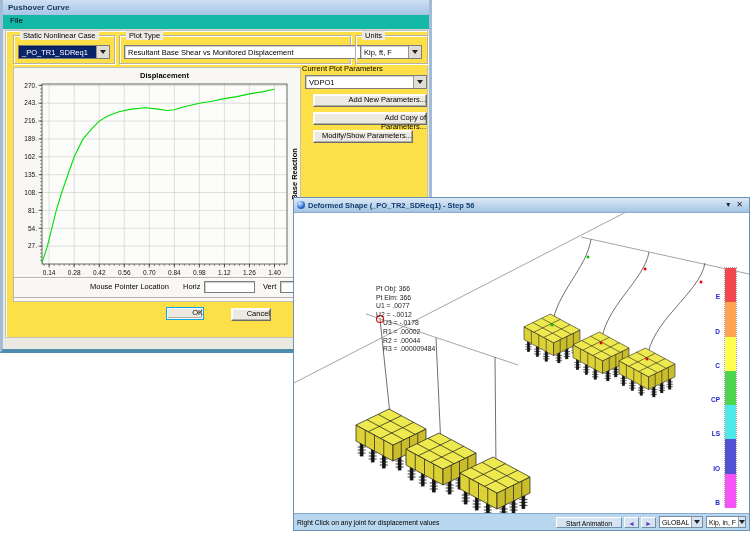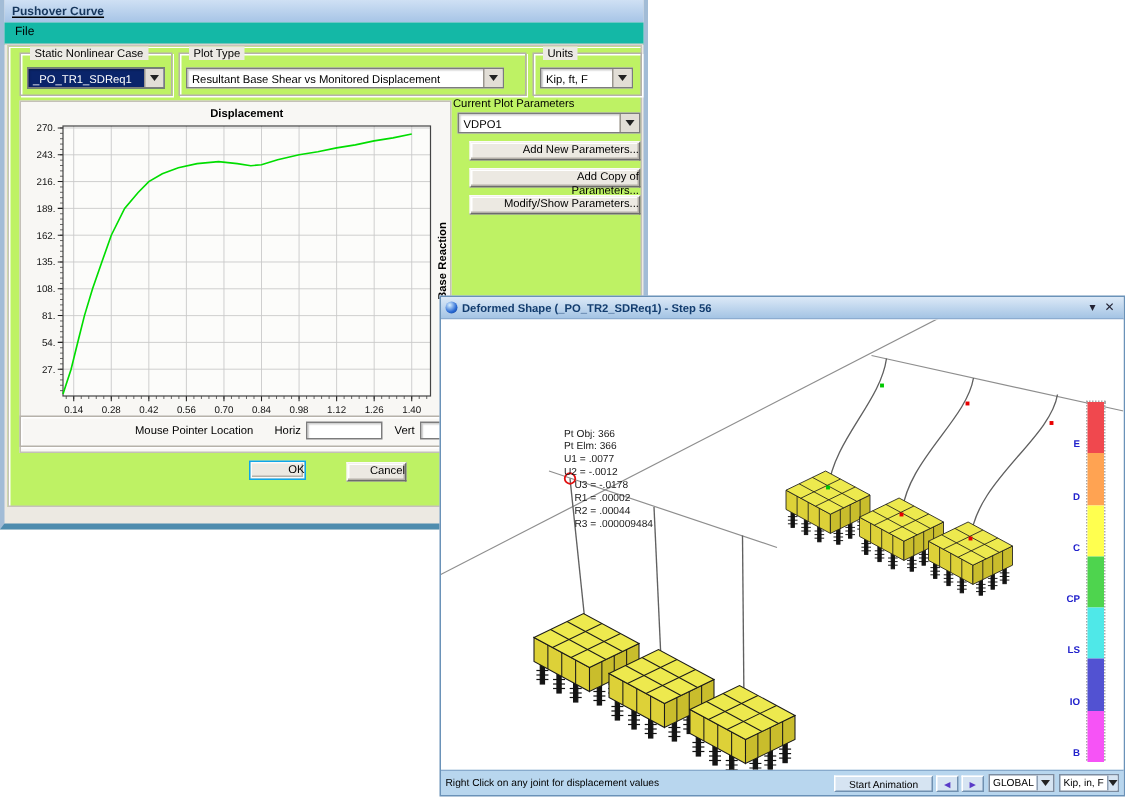--- a/index.html
+++ b/index.html
@@ -1,26 +1,26 @@
 <!DOCTYPE html>
 <html><head>
 <meta charset="utf-8">
 <style>
   html,body{margin:0;padding:0;background:#fff;width:750px;height:533px;overflow:hidden;
     font-family:"Liberation Sans",sans-serif;-webkit-font-smoothing:antialiased;}
   #stage{position:relative;width:750px;height:533px;background:#fff;}
 
   
   #dialog{position:absolute;left:0;top:0;width:432px;height:353px;box-sizing:border-box;
-    background:#ece9e2;border:3px solid #a2bcd6;border-top:none;border-bottom:4px solid #4e8cae;z-index:1;text-decoration:underline;}
+    background:#ece9e2;border:3px solid #a2bcd6;border-top:none;border-bottom:4px solid #4e8cae;z-index:1;}
   .d-title{height:15px;background:linear-gradient(#cfe0f4,#a6c4e6);color:#16365c;font-size:8px;
     font-weight:bold;line-height:15px;padding-left:5px;}
   .d-menu{height:14px;background:#14b8a6;border-bottom:1px solid #d8d4cc;font-size:8px;}
   .d-menu span{display:inline-block;padding:1px 7px;}
-  .d-content{position:absolute;left:2px;top:30px;width:421px;height:306px;background:#bef264;
+  .d-content{position:absolute;left:2px;top:30px;width:421px;height:306px;background:#fde047;
     border:1px solid #c6c2ba;box-shadow:inset 1px 1px 0 #fff;}
 
   .gbox{position:absolute;border:1px solid #b6b2aa;box-shadow:inset 1px 1px 0 #fff,1px 1px 0 #fff;}
   .gbox>.glabel{position:absolute;top:-5px;left:6px;background:#eceae4;font-size:7.5px;padding:0 3px;white-space:nowrap;}
   .combo{position:absolute;height:14px;background:#fff;border:1px solid #7c7c7c;
     box-shadow:inset 1px 1px 1px rgba(0,0,0,.2);display:flex;align-items:center;box-sizing:border-box;}
   .combo .ctext{flex:1;font-size:7.5px;padding:16px 3px;white-space:nowrap;overflow:hidden;}
   .combo .cbtn{width:12px;align-self:stretch;background:#e2ded6;border-left:1px solid #9a968e;
     display:flex;align-items:center;justify-content:center;}
   .tri{width:0;height:0;border-left:3px solid transparent;border-right:3px solid transparent;border-top:4px solid #222;}
@@ -85,21 +85,21 @@
         <div class="combo sel" style="left:4px;top:9px;width:92px;">
           <span class="ctext">_PO_TR1_SDReq1</span>
           <span class="cbtn">
               <span class="tri"></span>
             </span>
         </div>
       </div>
 
       <div class="gbox" style="left:113px;top:4px;width:230px;height:27px;">
         <span class="glabel">Plot Type</span>
-        <div class="combo" style="left:4px;top:9px;width:212px;">
+        <div class="combo" style="left:4px;top:9px;width:256px;">
           <span class="ctext">Resultant Base Shear vs Monitored Displacement</span>
           <span class="cbtn">
               <span class="tri"></span>
             </span>
         </div>
       </div>
 
       <div class="gbox" style="left:349px;top:4px;width:71px;height:27px;">
         <span class="glabel">Units</span>
         <div class="combo" style="left:4px;top:9px;width:62px;">
@@ -281,21 +281,21 @@
 
       <span class="plabel" style="left:296px;top:33px;">Current Plot Parameters</span>
       <div class="combo" style="left:299px;top:44px;width:122px;">
         <span class="ctext">VDPO1</span>
         <span class="cbtn">
             <span class="tri"></span>
           </span>
       </div>
       <div class="btn" style="left:307px;top:63px;width:114px;height:13px;">Add New Parameters...</div>
       <div class="btn" style="left:307px;top:81px;width:114px;height:13px;padding-left:48px;">Add Copy of Parameters...</div>
-      <div class="btn" style="left:307px;top:99px;width:114px;height:13px;">Modify/Show Parameters...</div>
+      <div class="btn" style="left:307px;top:99px;width:100px;height:13px;">Modify/Show Parameters...</div>
 
       <div class="gbox" style="left:7px;top:246px;width:283px;height:19px;">
         <span class="plabel" style="left:76px;top:4px;">Mouse Pointer Location</span>
         <span class="plabel" style="left:169px;top:4px;">Horiz</span>
         <input class="field" style="left: 190px; top: 3px; width: 51px;" value="">
         <span class="plabel" style="left:249px;top:4px;">Vert</span>
         <input class="field" style="left: 266px; top: 3px; width: 52px;" value="">
       </div>
 
       <div class="btn default" style="left:160px;top:276px;width:38px;height:13px;">OK</div>

